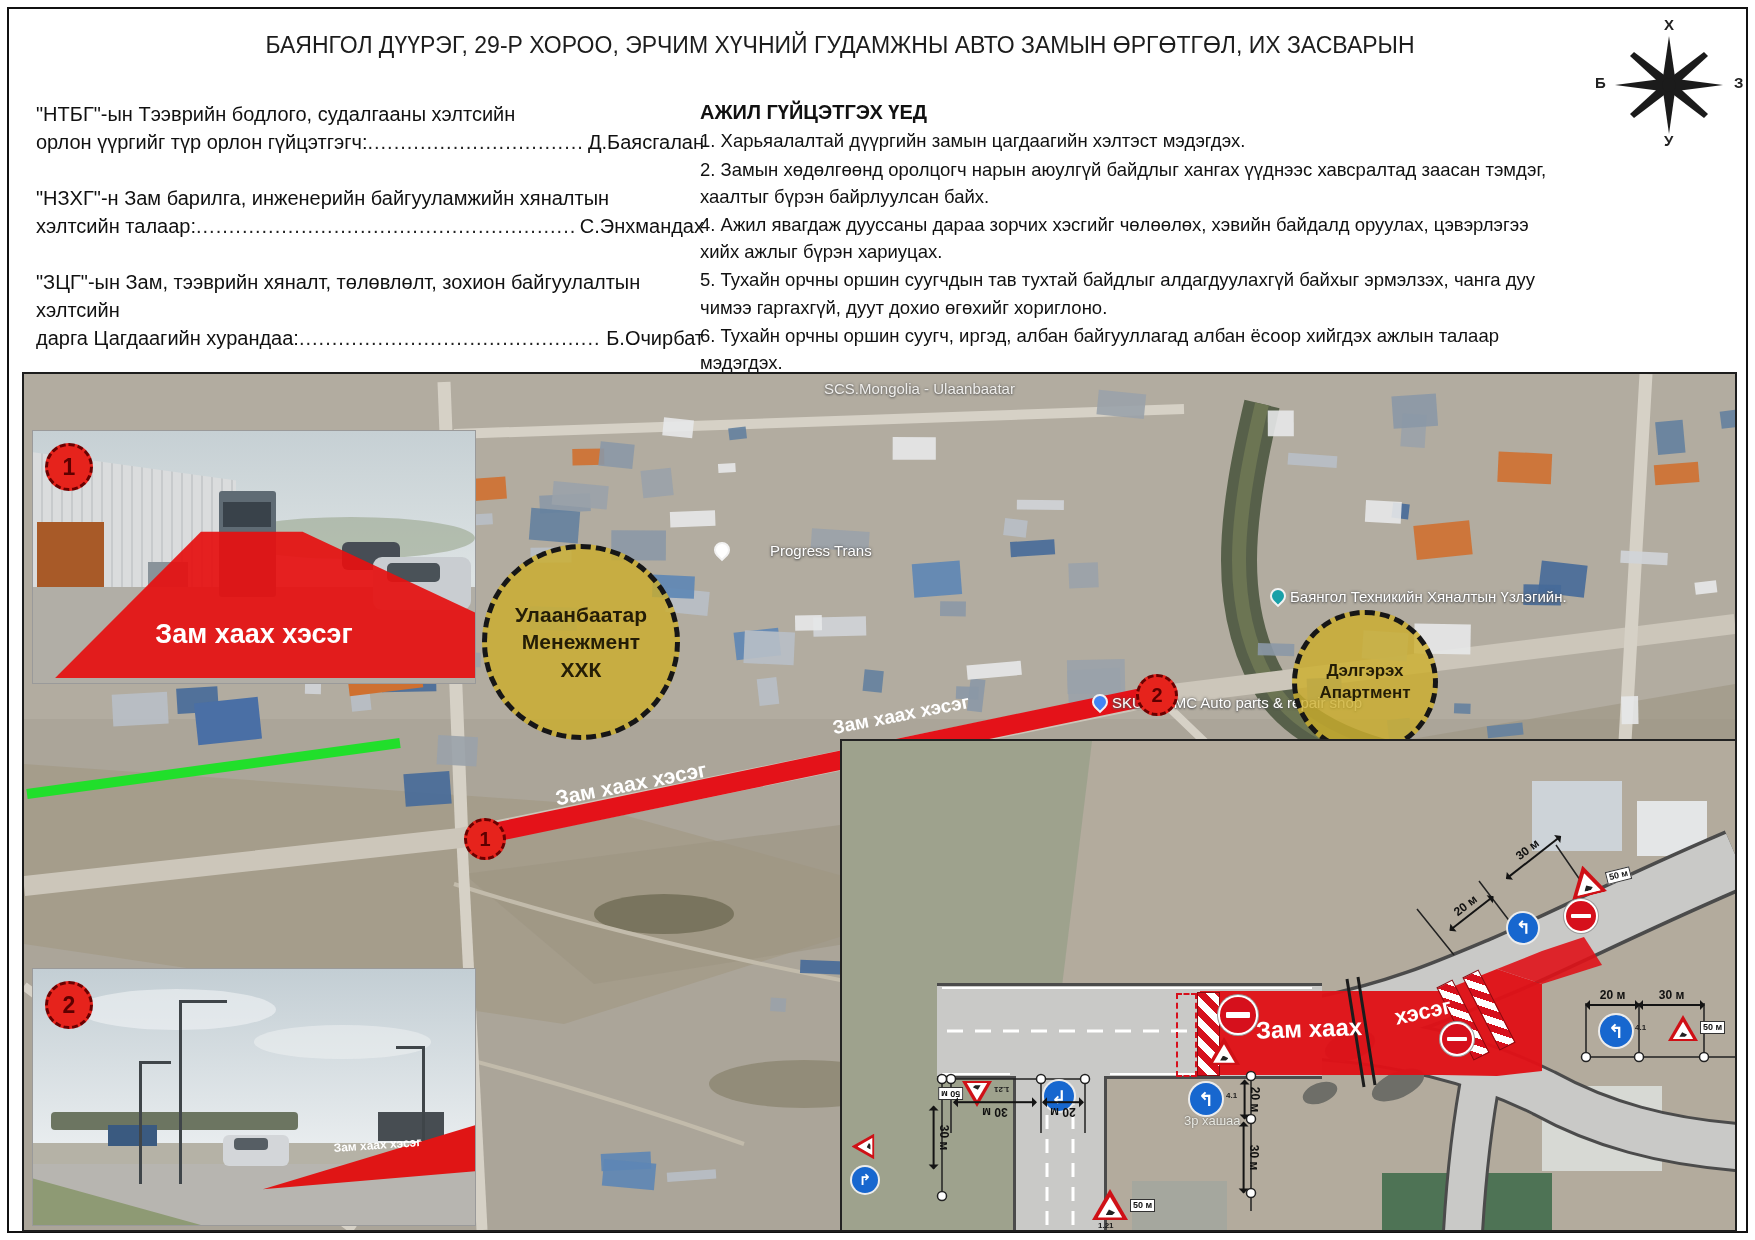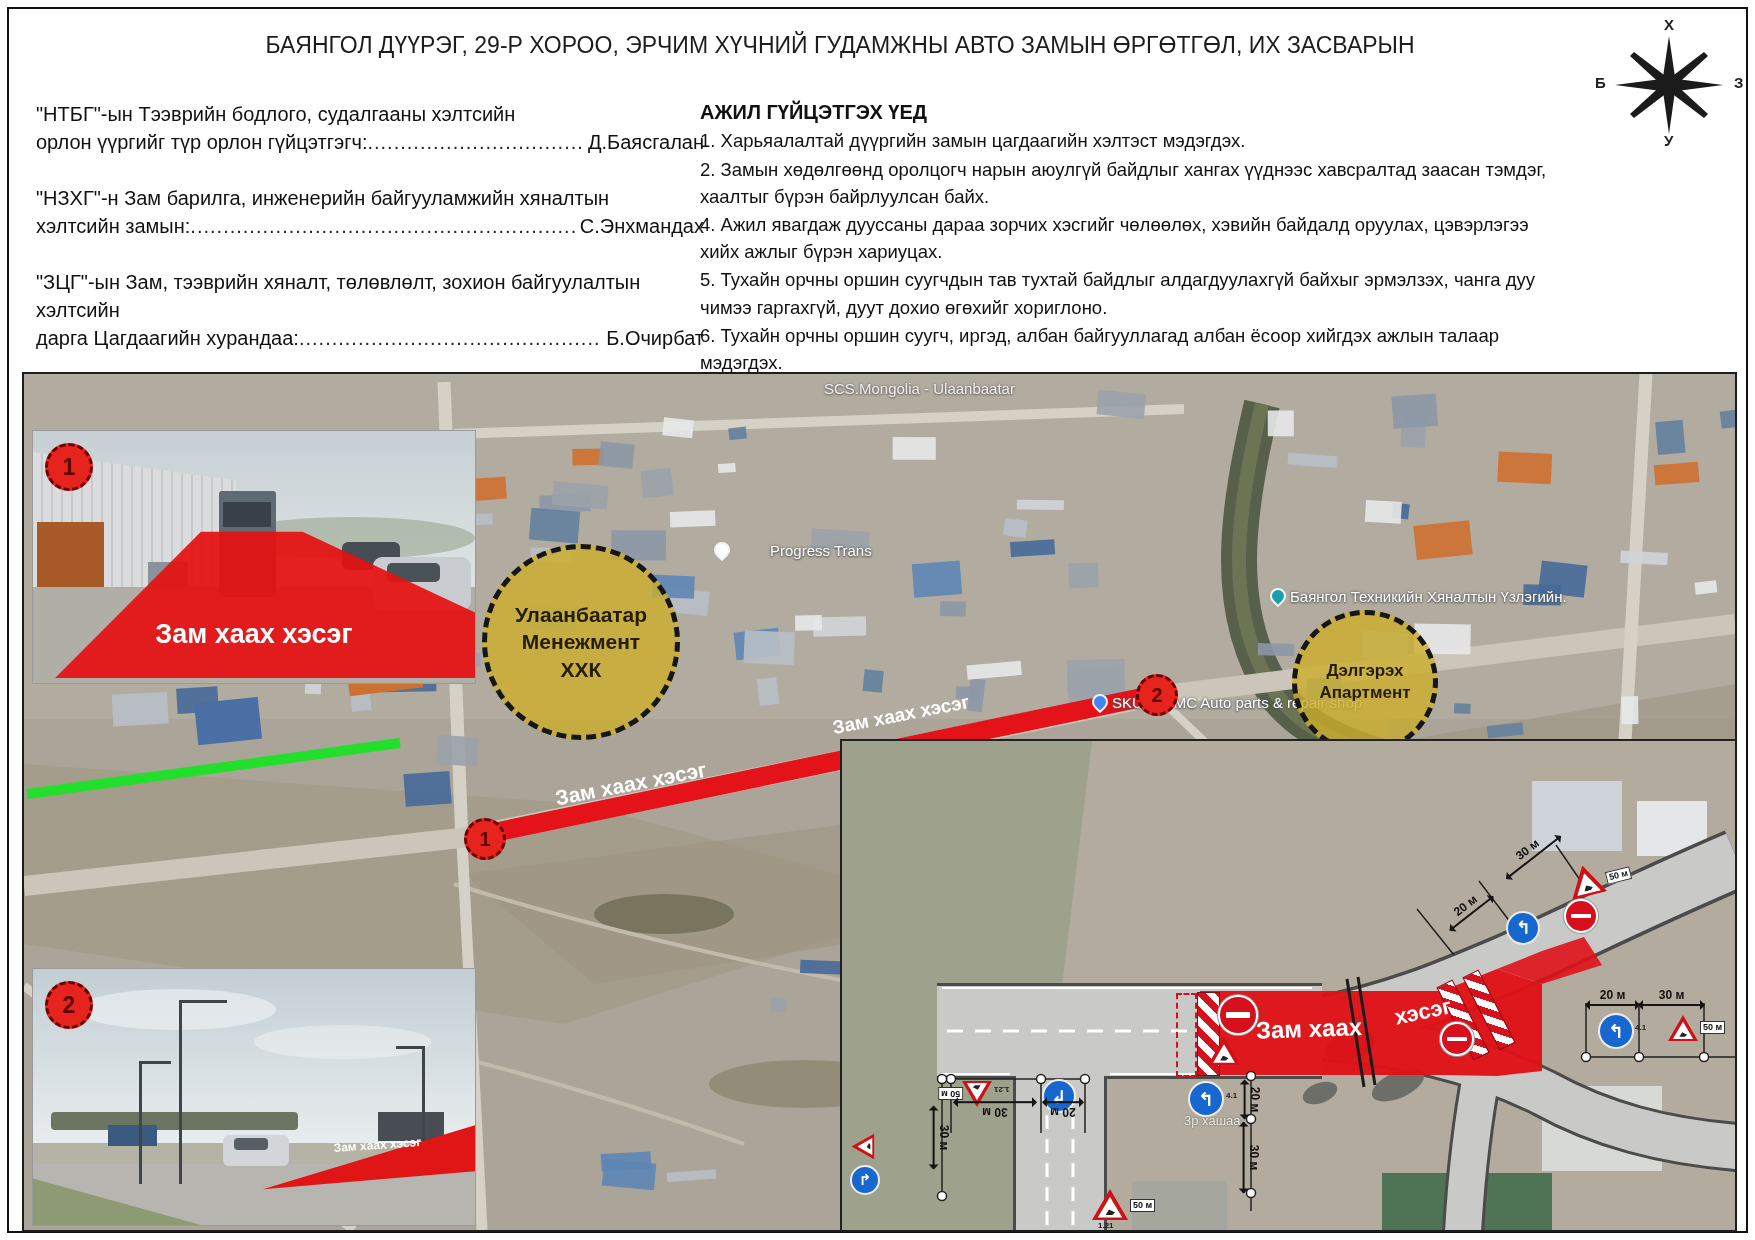--- a/index.html
+++ b/index.html
@@ -94,21 +94,21 @@
     <div>"НТБГ"-ын Тээврийн бодлого, судалгааны хэлтсийн</div>
     <div class="sigrow">
       <span>орлон үүргийг түр орлон гүйцэтгэгч:</span>
       <span class="dots">....................................................................................................................................................................................................................................................................................................</span>
       <span style="padding-left:5px;">Д.Баясгалан</span>
     </div>
   </div>
   <div class="sig">
     <div>"НЗХГ"-н Зам барилга, инженерийн байгууламжийн хяналтын</div>
     <div class="sigrow">
-      <span>хэлтсийн замын:</span>
+      <span>хэлтсийн талаар:</span>
       <span class="dots">....................................................................................................................................................................................................................................................................................................</span>
       <span style="padding-left:5px;">С.Энхмандах</span>
     </div>
   </div>
   <div class="sig">
     <div>"ЗЦГ"-ын Зам, тээврийн хяналт, төлөвлөлт, зохион байгуулалтын хэлтсийн</div>
     <div class="sigrow">
       <span>дарга Цагдаагийн хурандаа:</span>
       <span class="dots">....................................................................................................................................................................................................................................................................................................</span>
       <span style="padding-left:5px;">Б.Очирбат</span>

